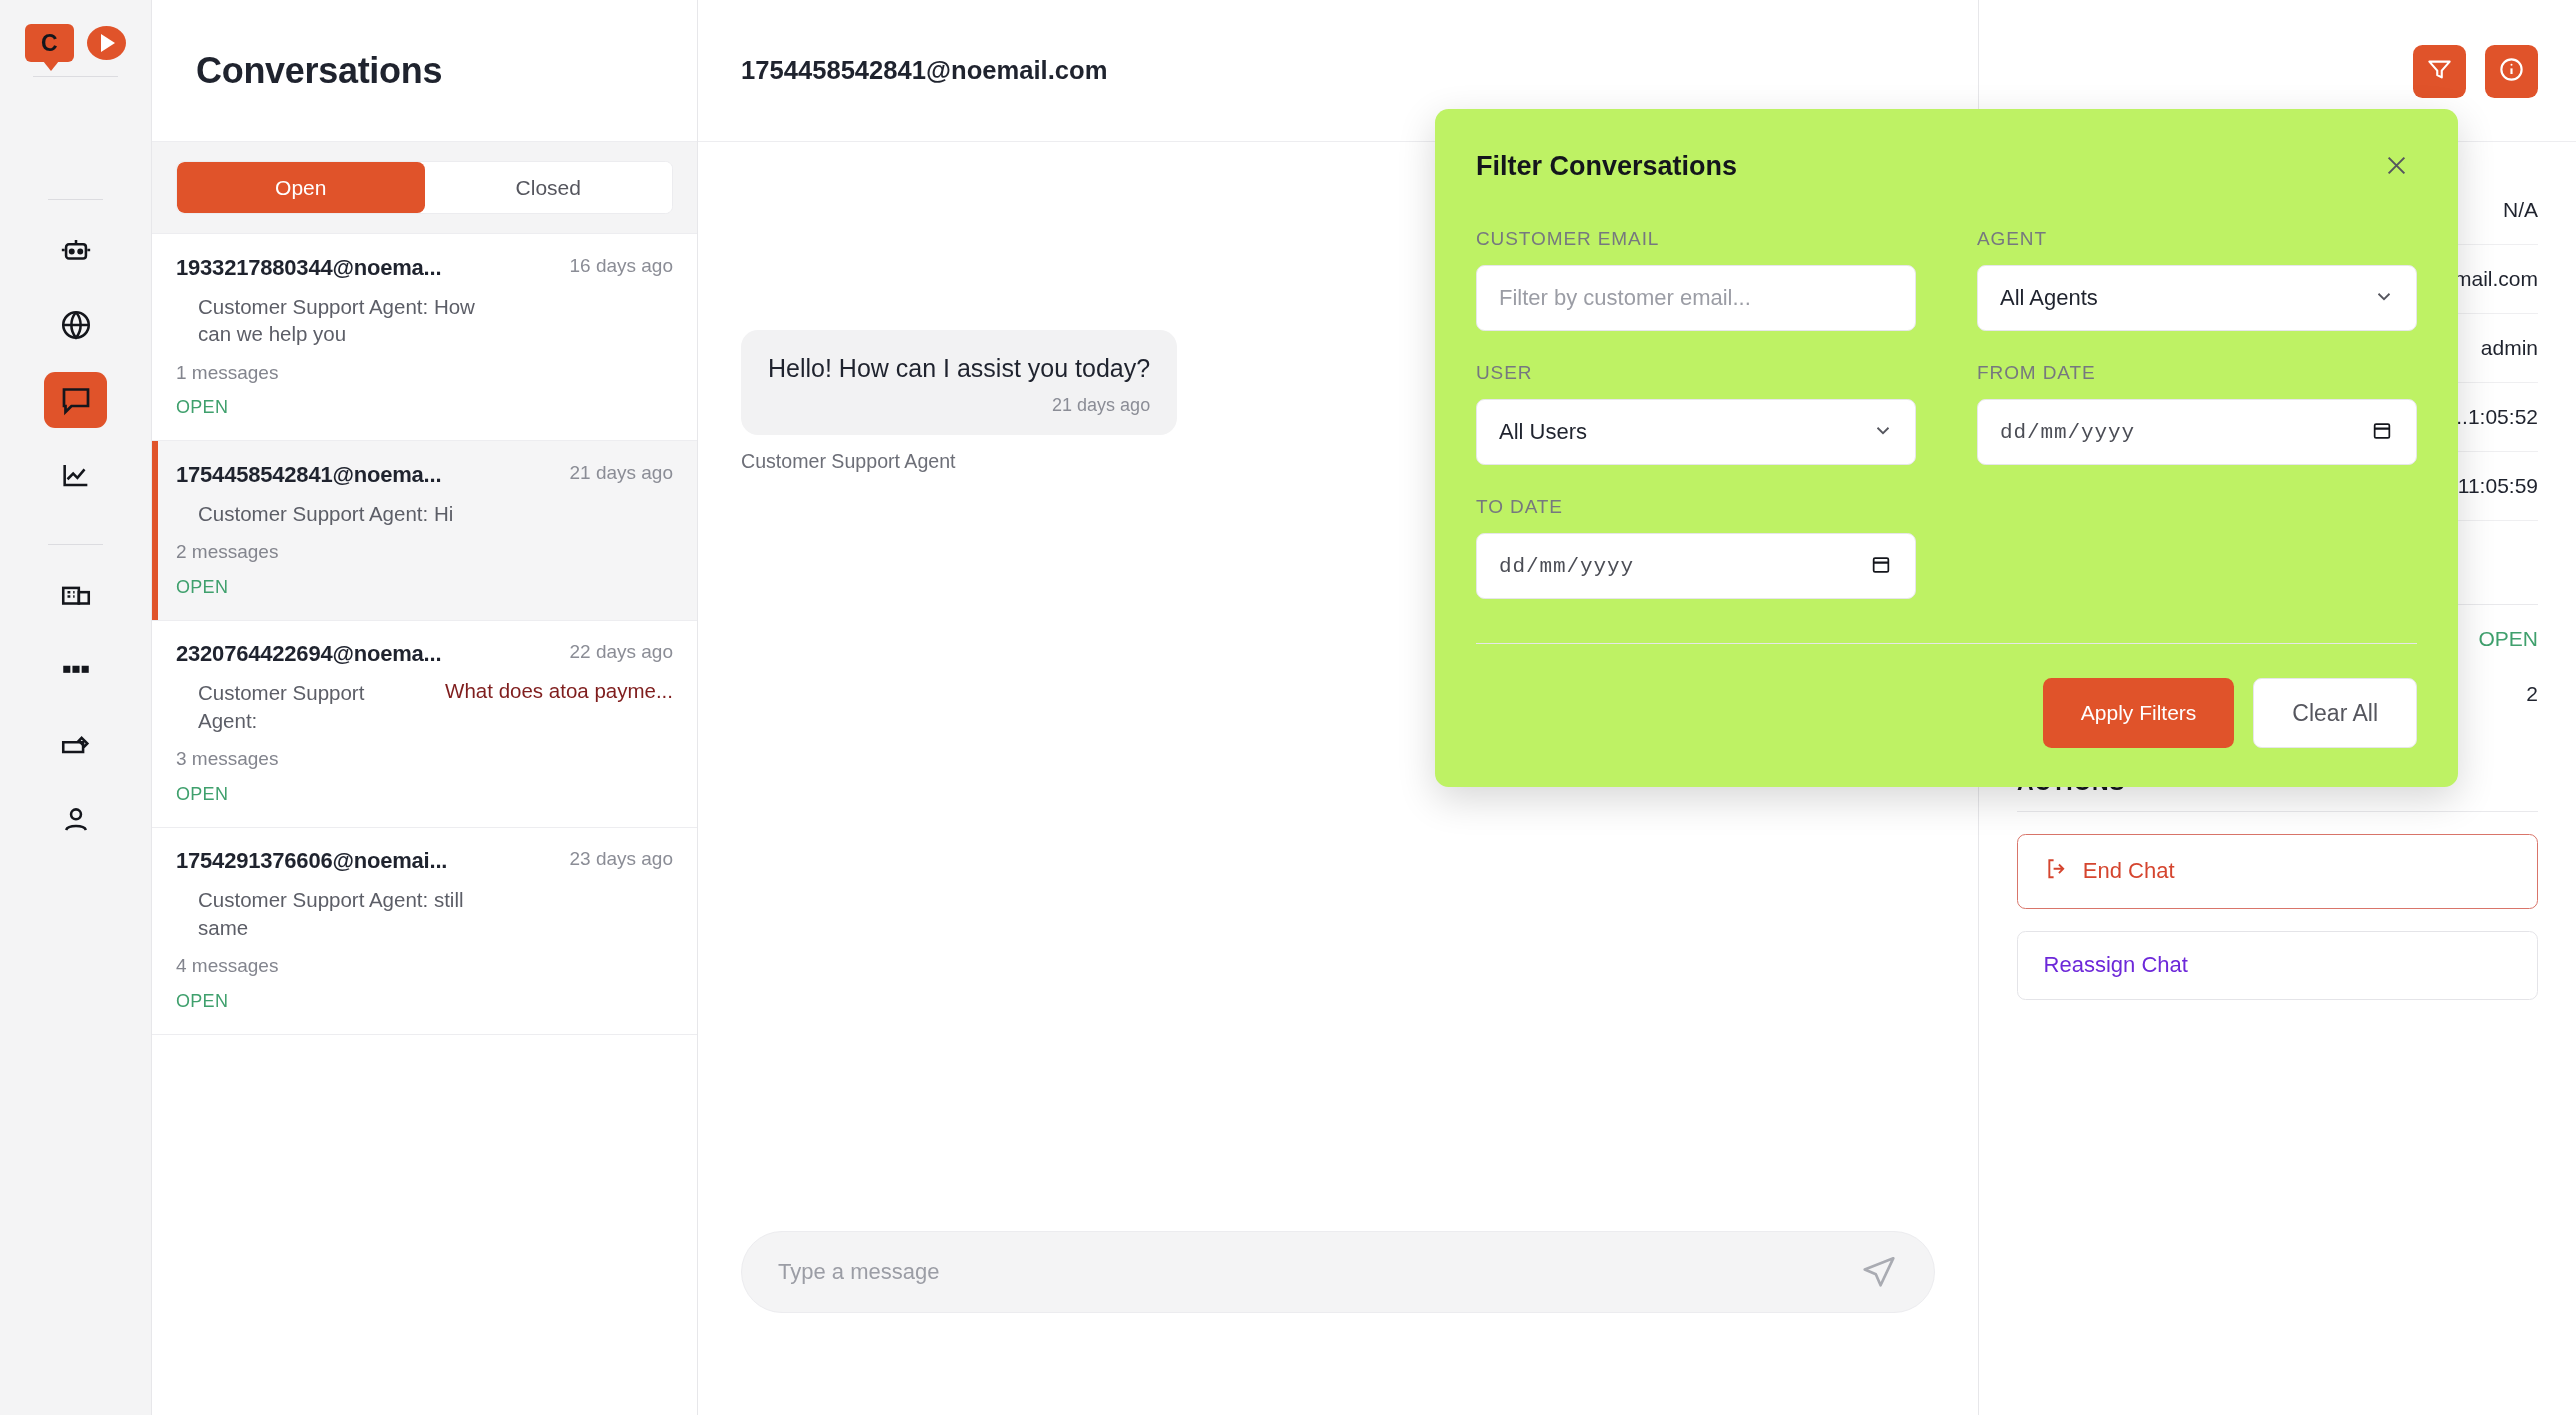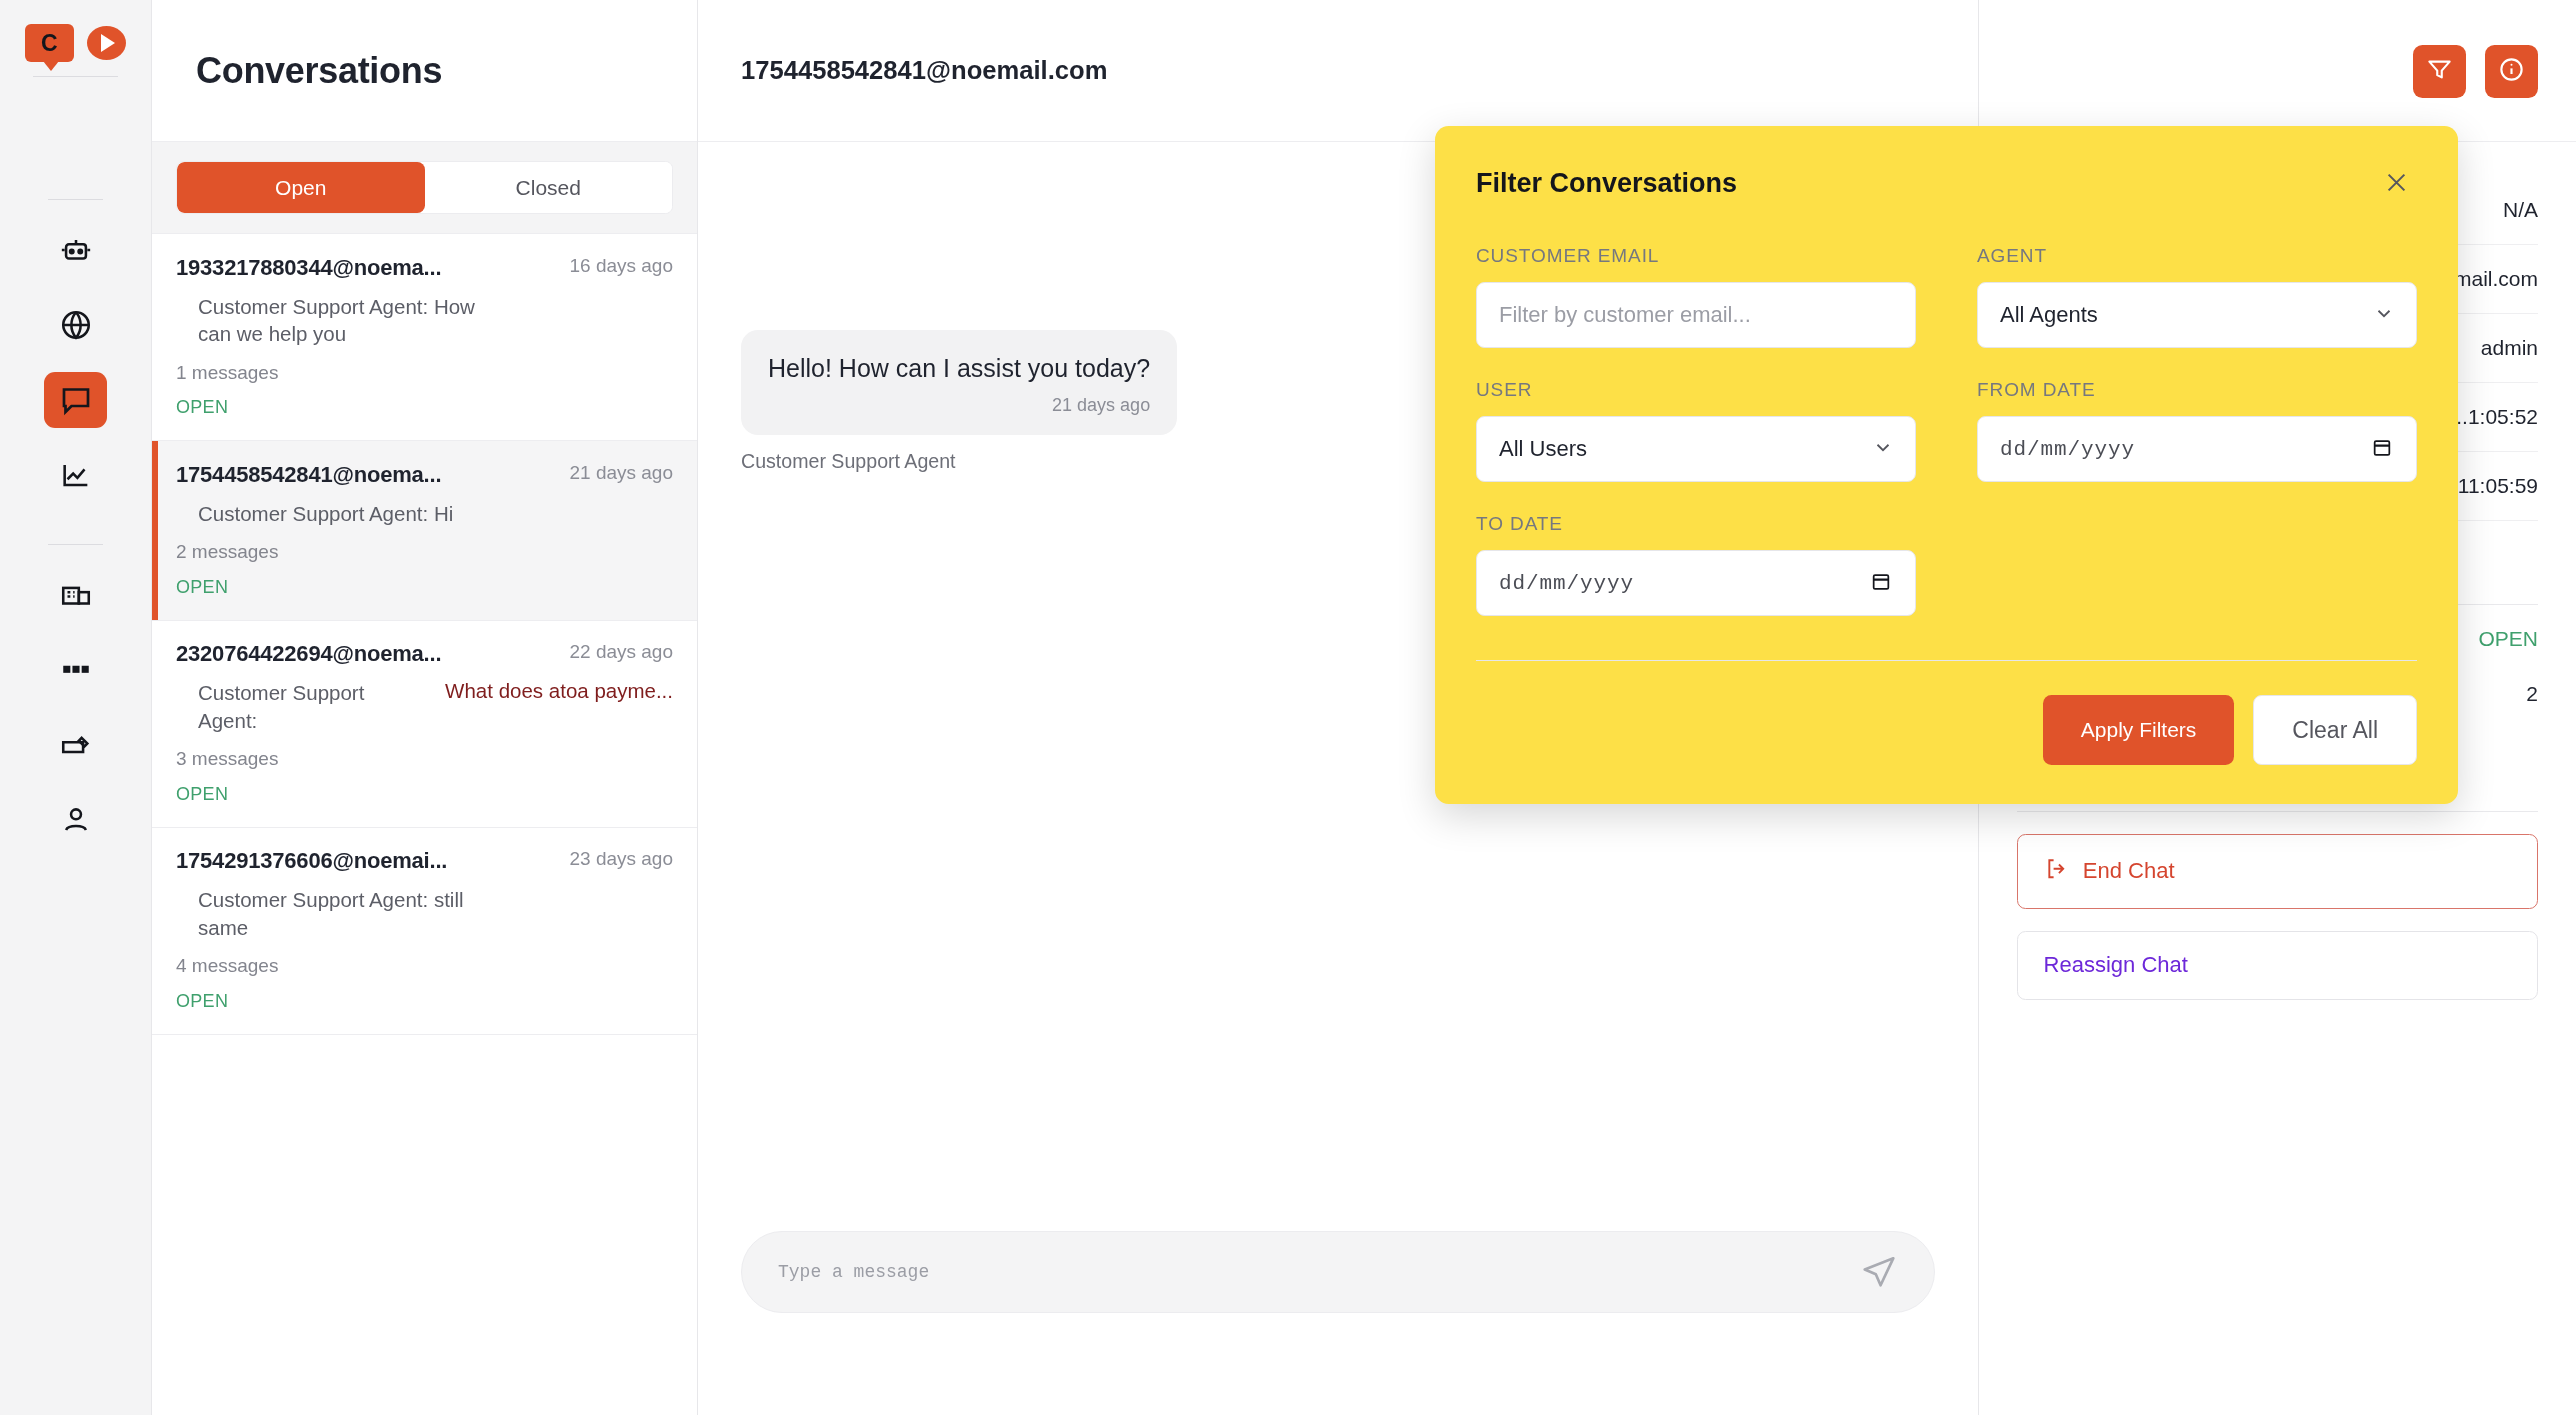--- a/index.html
+++ b/index.html
@@ -108,21 +108,21 @@
   .bubble-text { font-size: 25px; color: #1f232e; }
   .bubble-time { font-size: 18px; color: #8b8d96; text-align: right; margin-top: 12px; }
   .bubble-sender { font-size: 19.6px; color: #6d6f78; margin-top: 15.3px; }
   .chat-input-area { padding: 22px 43px 102px 43px; }
   .chat-input-wrap {
     background: #f4f4f5; border: 0.9px solid #ececef; border-radius: 41px;
     height: 82px; display: flex; align-items: center; padding: 0 36px;
   }
   .chat-input {
     flex: 1; border: none; outline: none; background: transparent;
-    font-size: 18px; color: #4c1d95; font-family: Liberation Mono, monospace;
+    font-size: 22px; color: #4c1d95; font-family: Liberation Sans, sans-serif;
   }
   .chat-input::placeholder { color: #9b9da5; }
   .send-btn { background: none; border: none; cursor: pointer; padding: 0 0 0 17px; }
 
   
   .details {
     width: 597px; flex: 0 0 597px; height: 1415px; background: #ffffff;
     display: flex; flex-direction: column;
   }
   .details-head {
@@ -160,22 +160,22 @@
   }
   .page-title { font-size: 36px; font-weight: bold; color: #1f232e; letter-spacing: -0.3px; }
   .topbar-actions { display: flex; gap: 19px; pointer-events: auto; }
   .icon-btn {
     width: 53px; height: 53px; border-radius: 9.4px; background: #e0532a;
     border: none; cursor: pointer; display: flex; align-items: center; justify-content: center;
   }
 
   
   .filter-dialog {
-    position: absolute; left: 1435px; top: 126px; width: 1023px;
-    background: #fde047; border-radius: 13.6px;
+    position: absolute; left: 1435px; top: 109px; width: 1023px;
+    background: #bef264; border-radius: 13.6px;
     box-shadow: 0 12px 38px rgba(0,0,0,0.16);
     padding: 36px 41px 39px 41px; z-index: 50;
   }
   .fd-head { display: flex; justify-content: space-between; align-items: center; }
   .fd-title { font-size: 27px; font-weight: bold; color: #14161c; }
   .fd-close { background: none; border: none; cursor: pointer; padding: 6.8px; }
   .fd-grid { display: grid; grid-template-columns: 1fr 1fr; gap: 31px 61px; margin-top: 39px; }
   .fd-label {
     font-size: 19px; color: #76787f; letter-spacing: 0.9px;
     margin-bottom: 15.3px; text-transform: uppercase;

